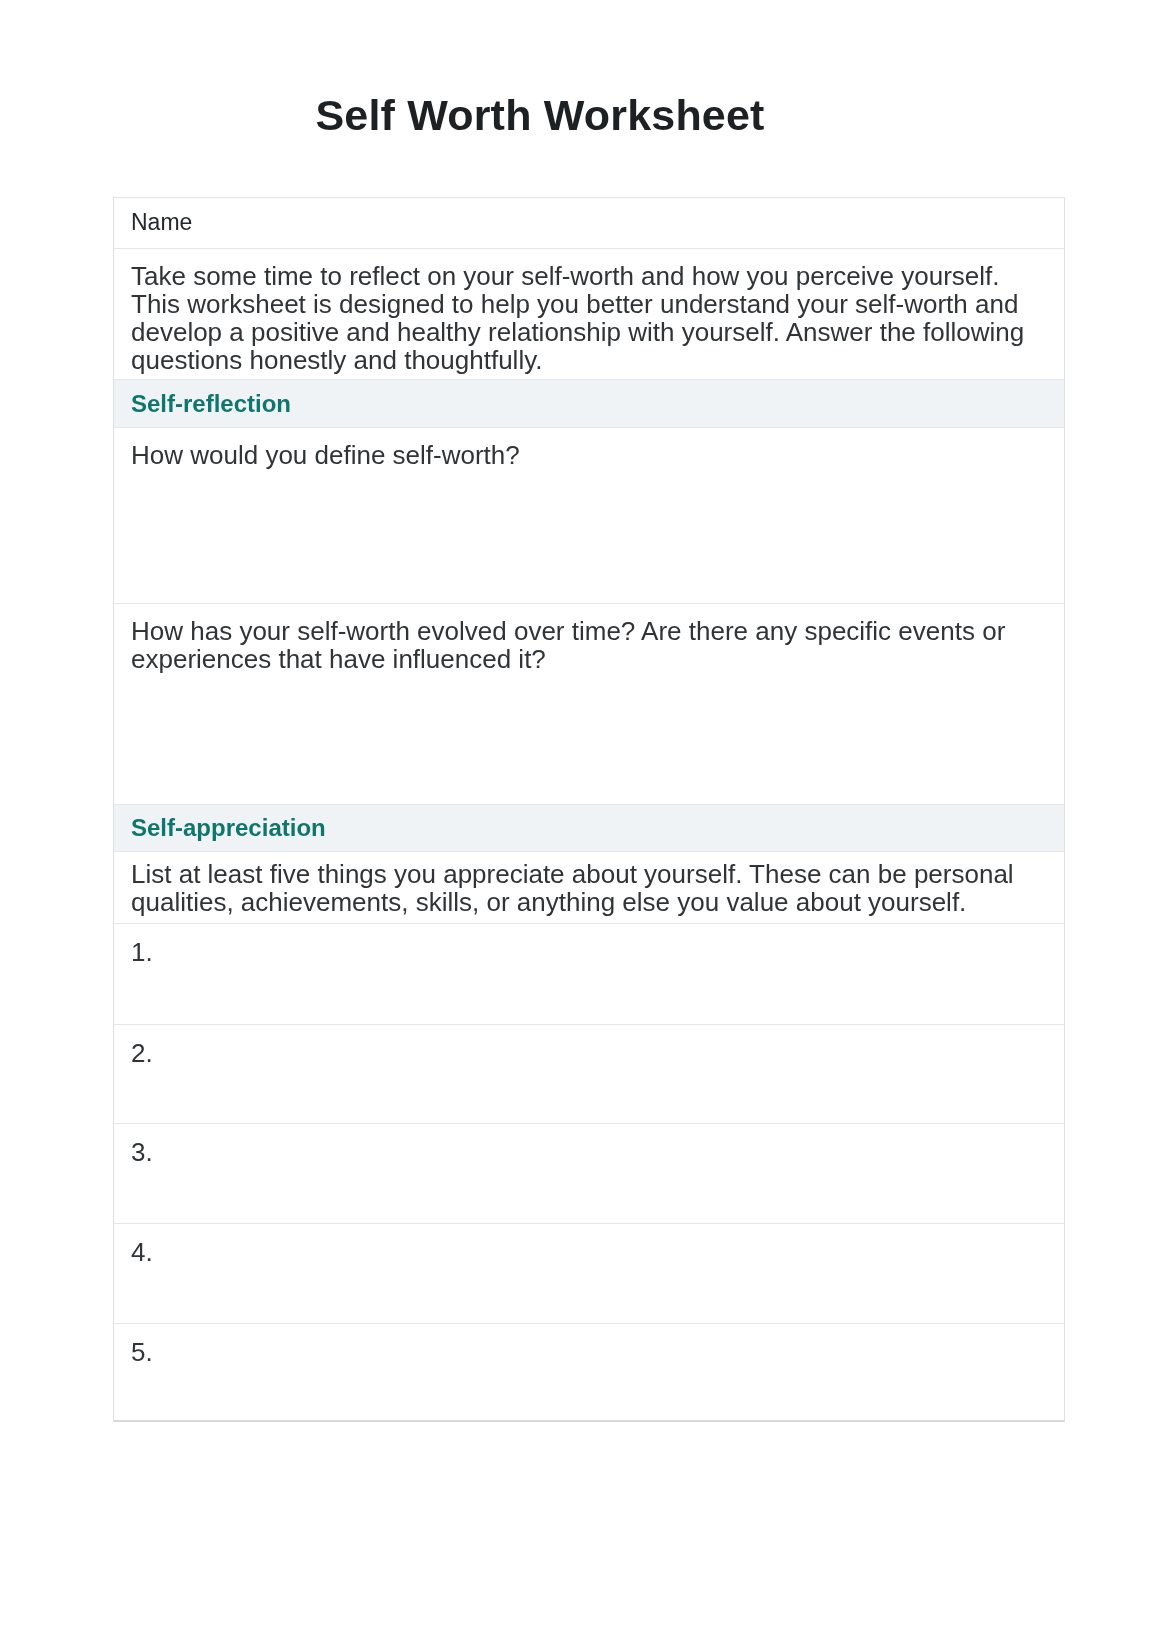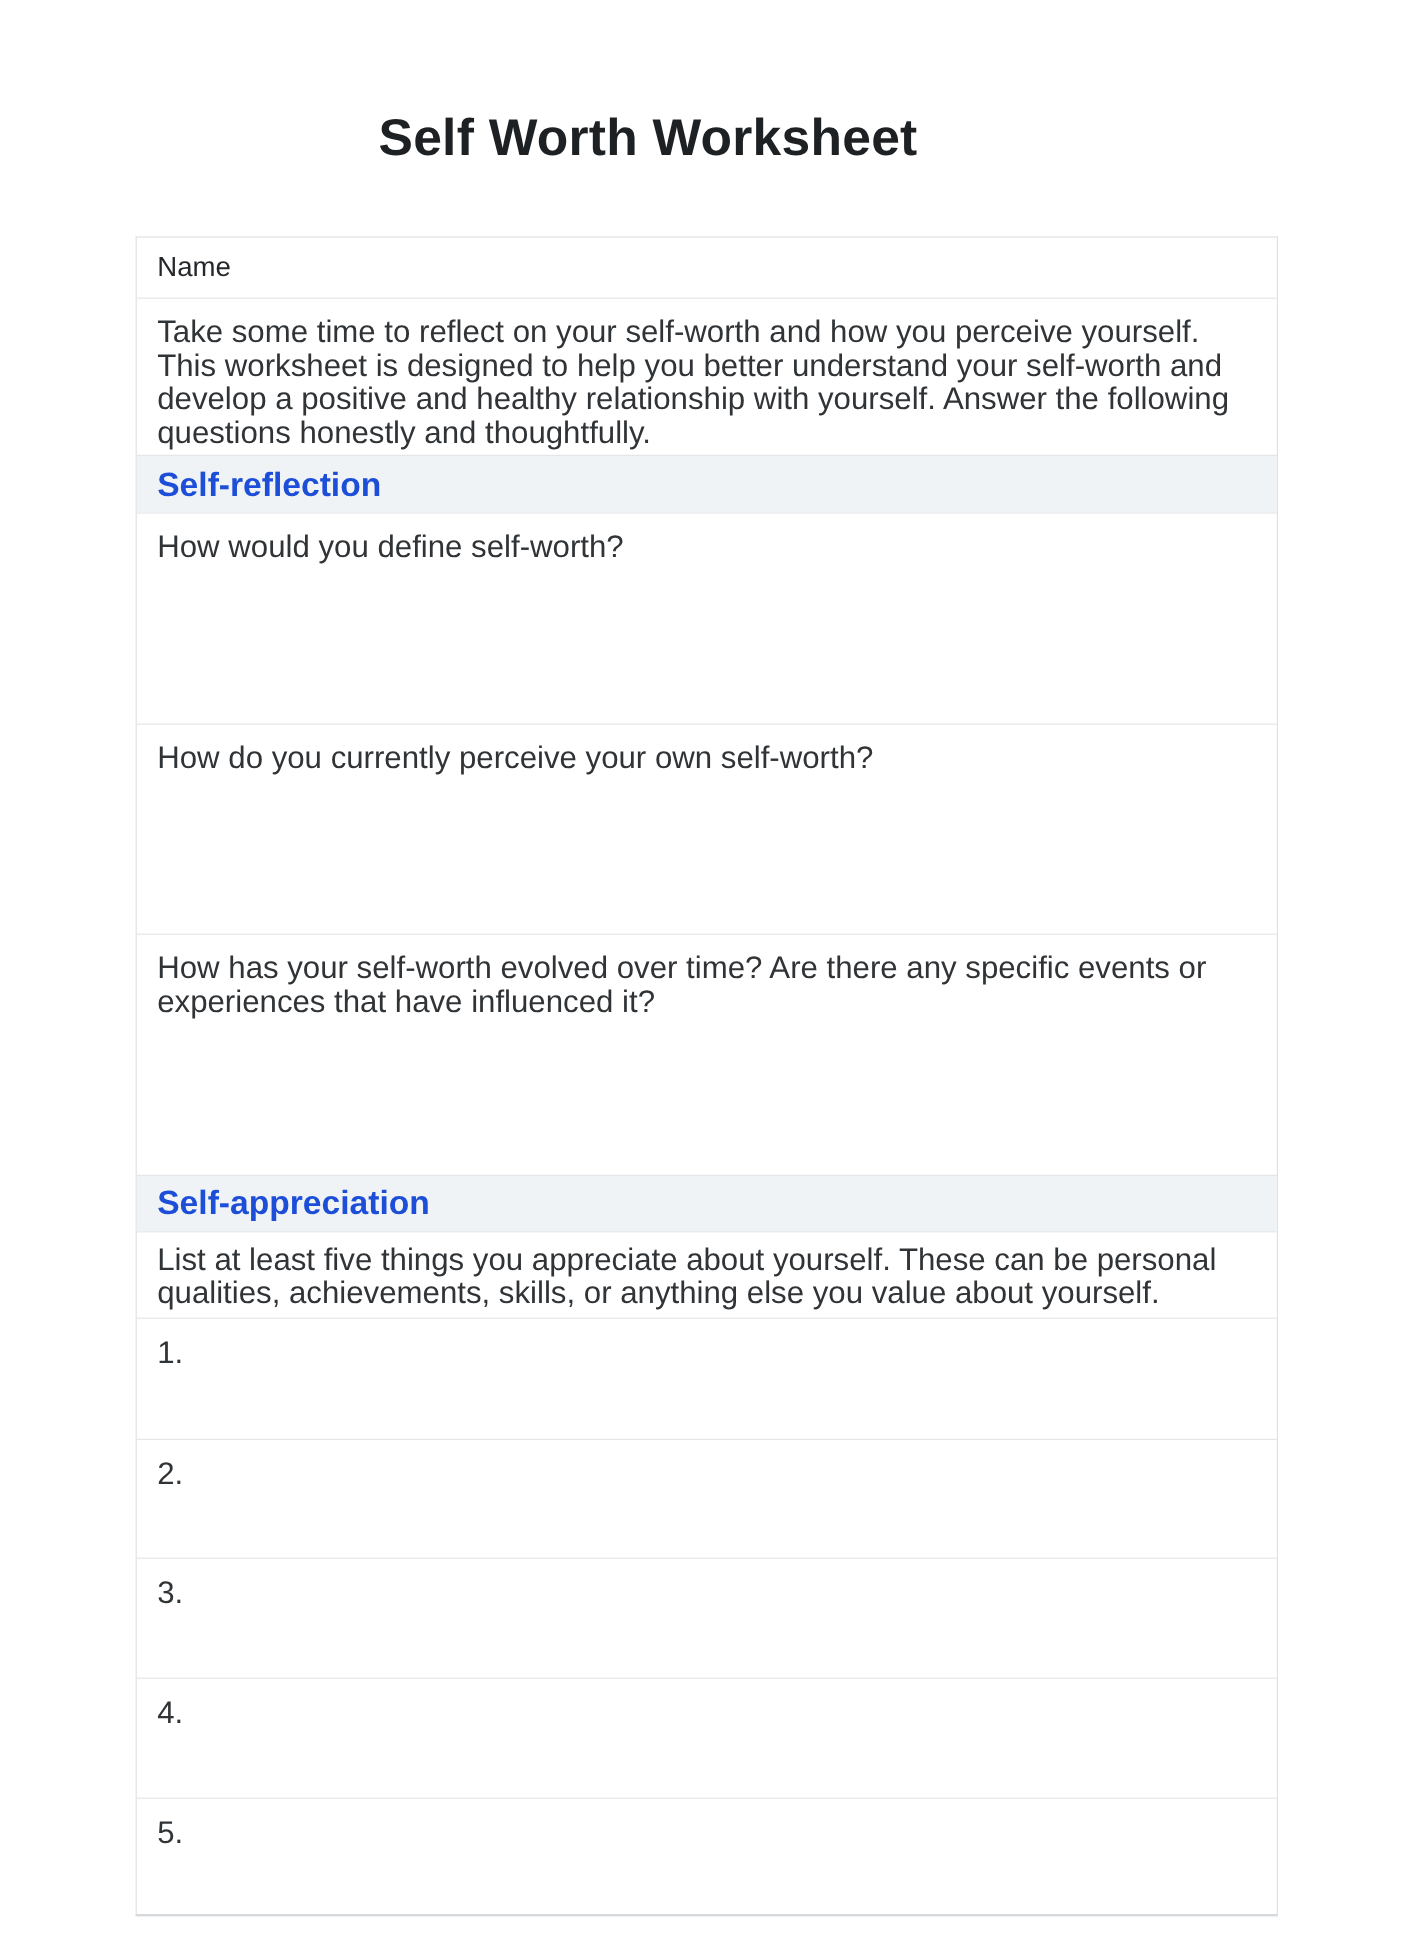--- a/index.html
+++ b/index.html
@@ -51,24 +51,24 @@
     font-size: 23px;
     line-height: 26px;
     font-weight: 400;
     color: #24282b;
   }
 
   .row-intro { height: 131px; padding-top: 13px; }
 
   .row-section {
     background: #f0f3f5;
-    font-size: 28px;
+    font-size: 24px;
     line-height: 26px;
     font-weight: 700;
-    color: #1d4ed8;
+    color: #0f766e;
   }
   .row-section-a { height: 48px; padding-top: 11px; }
   .row-section-b { height: 47px; padding-top: 10px; }
 
   .row-q { padding-top: 13px; }
   .row-q1 { height: 176px; }
   .row-q2 { height: 175px; }
   .row-q3 { height: 201px; }
 
   .row-instruction { height: 72px; padding-top: 8px; }
@@ -99,24 +99,20 @@
 
     <div class="row row-section row-section-a">
       <span>Self-reflection</span>
     </div>
 
     <div class="row row-q row-q1">
       <div>How would you define self-worth?</div>
       <div class="answer-space"></div>
     </div>
 
-    <div class="row row-q row-q2">
-      <div>How do you currently perceive your own self-worth?</div>
-      <div class="answer-space"></div>
-    </div>
 
     <div class="row row-q row-q3">
       <div>How has your self-worth evolved over time? Are there any specific events or experiences that have influenced it?</div>
       <div class="answer-space"></div>
     </div>
 
     <div class="row row-section row-section-b">
       <span>Self-appreciation</span>
     </div>
 

